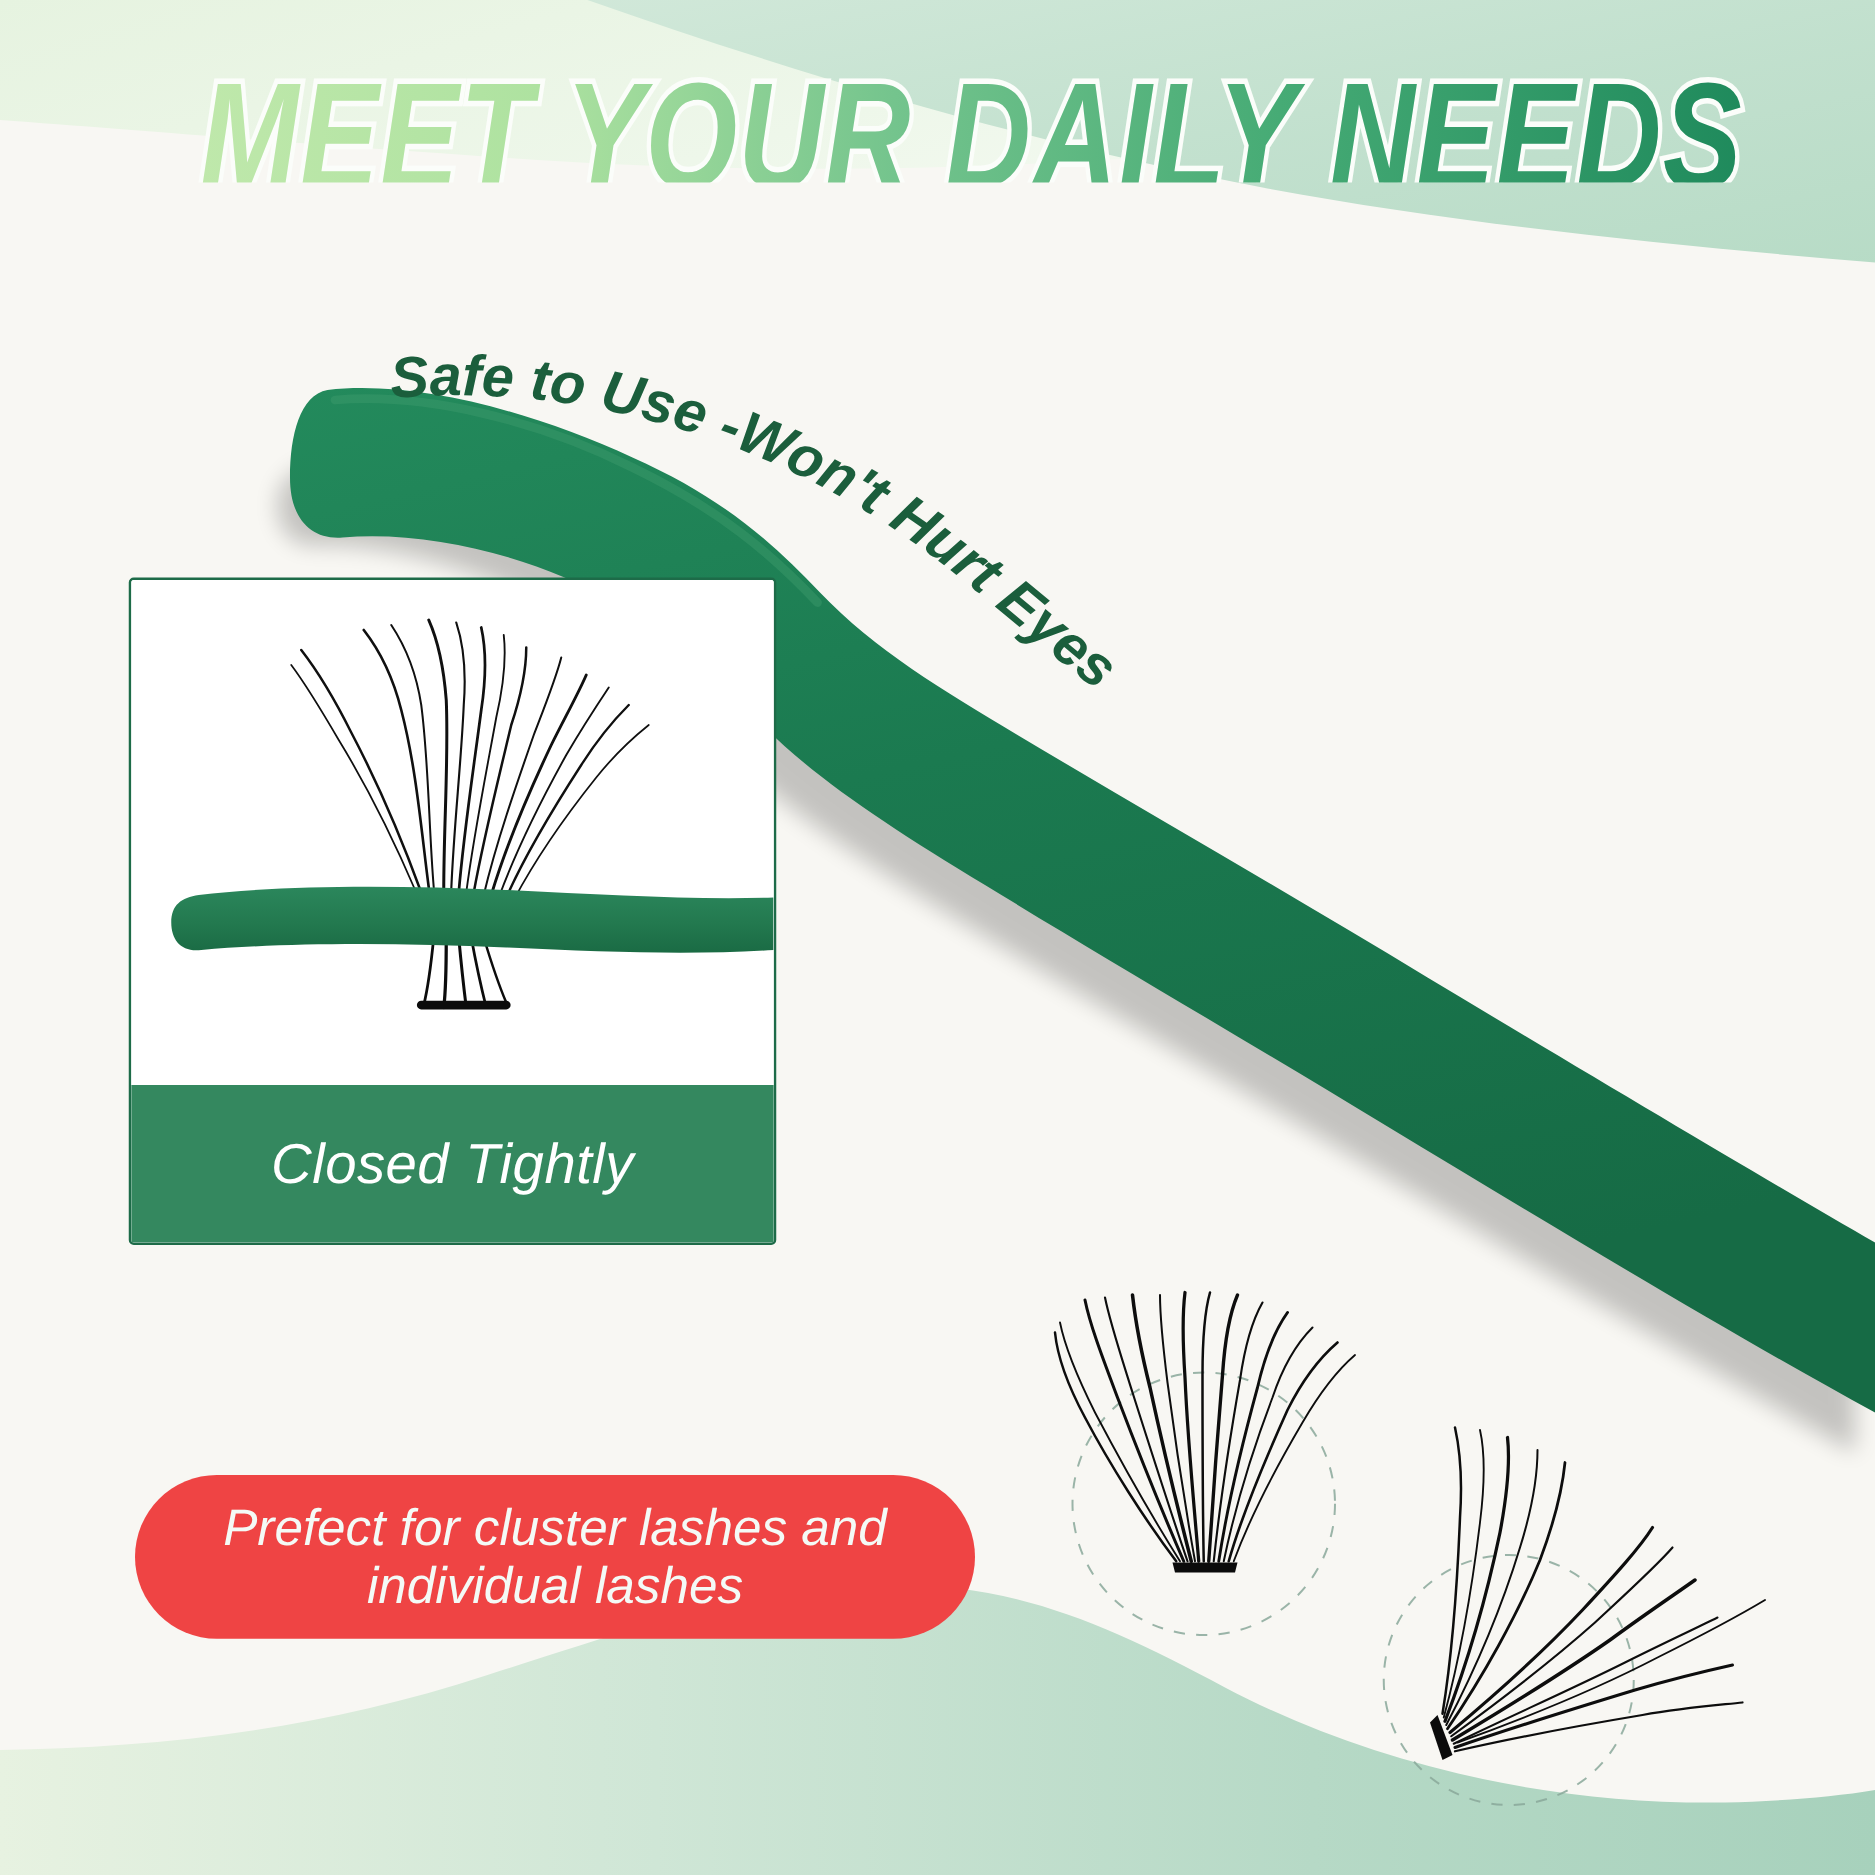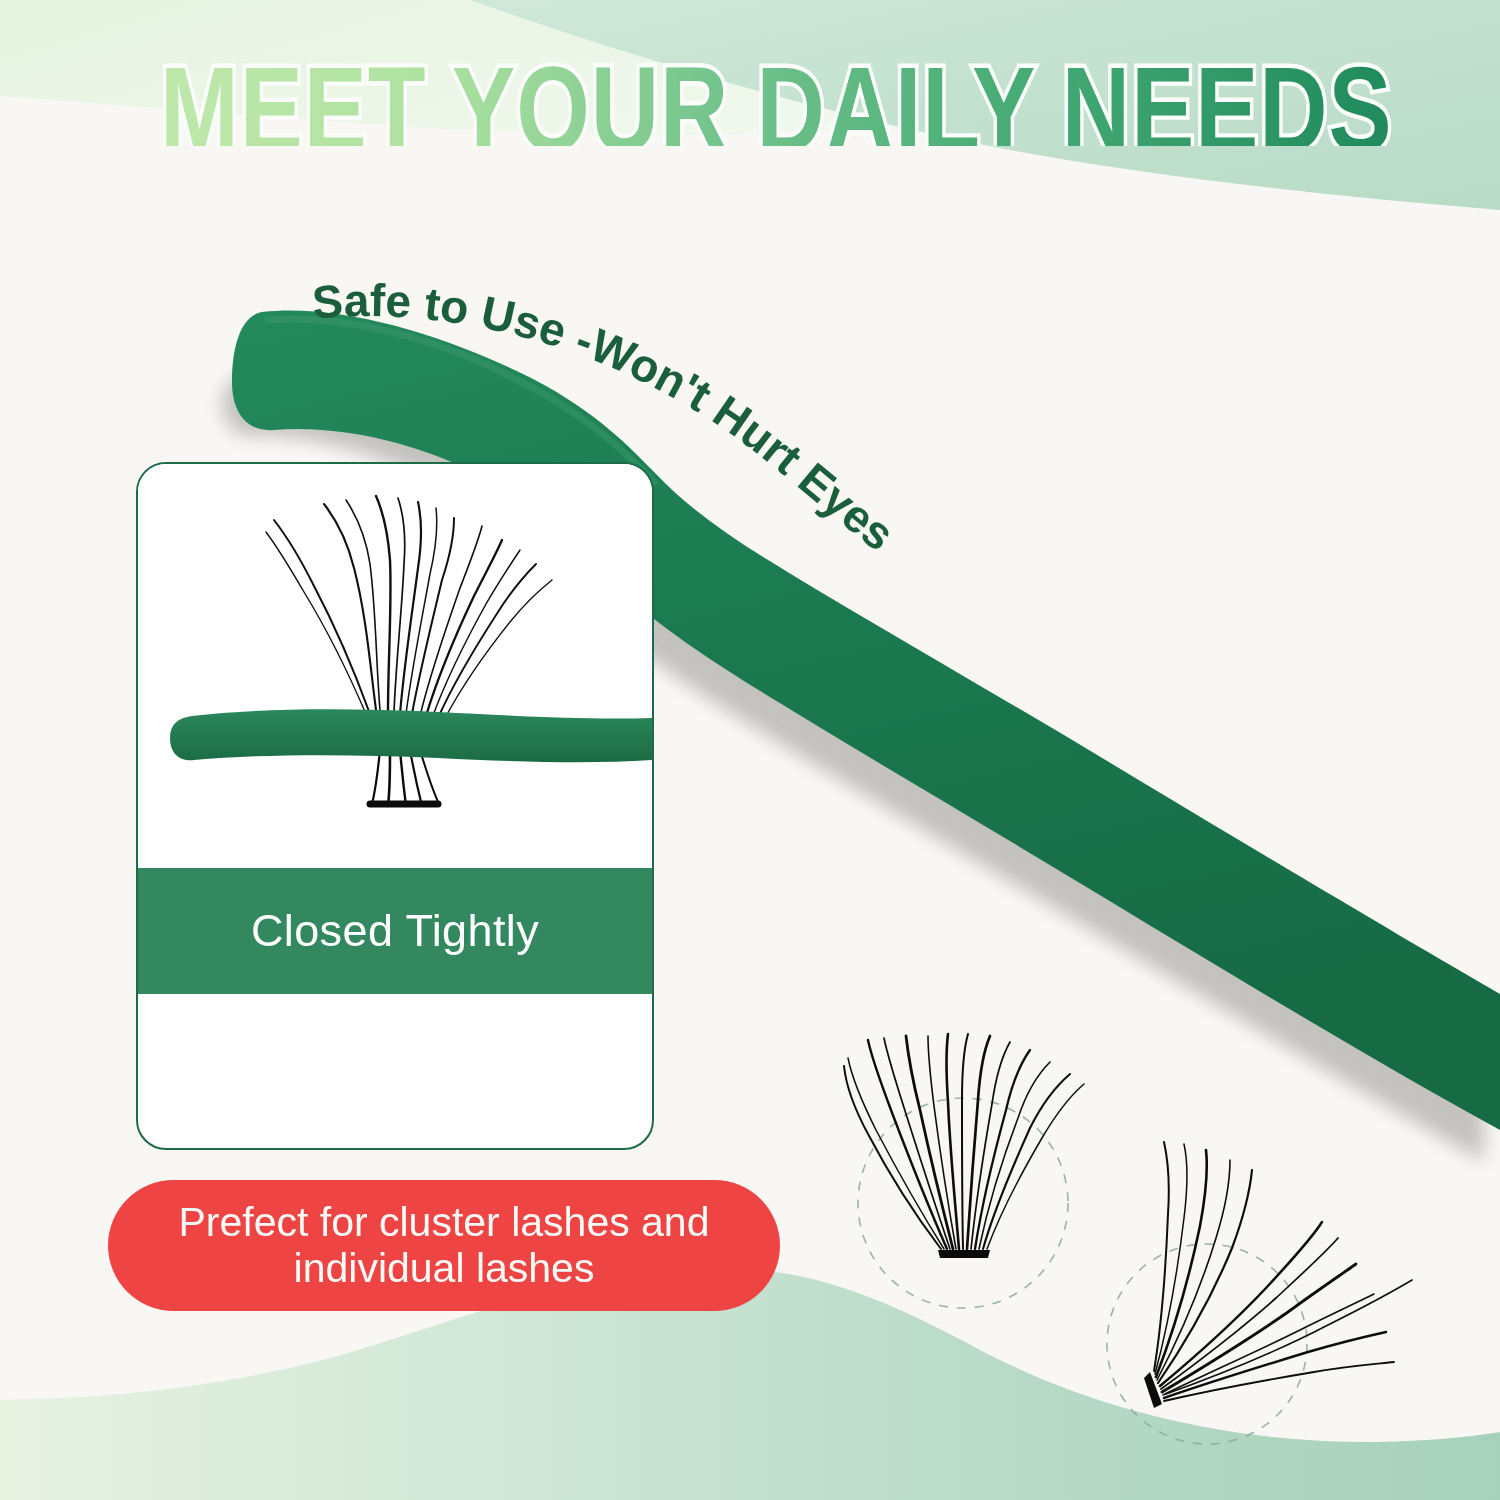--- a/index.html
+++ b/index.html
@@ -7,20 +7,21 @@
     padding: 0;
     background: #ffffff;
   }
   #canvas {
     position: relative;
     width: 1500px;
     height: 1500px;
     overflow: hidden;
     background: #f8f7f3;
     font-family: "Liberation Sans", sans-serif;
+    font-style: italic;
   }
   .layer {
     position: absolute;
     left: 0;
     top: 0;
     width: 1500px;
     height: 1500px;
   }
 
   
@@ -44,28 +45,27 @@
     z-index: 9;
     pointer-events: none;
   }
 
   
   #inset-card {
     position: absolute;
     left: 103px;
     top: 462px;
     width: 518px;
-    height: 688px;
+    height: 534px;
     border: 2px solid #1d6b48;
-    border-radius: 30px;
+    border-radius: 4px;
     background: #ffffff;
     overflow: hidden;
     z-index: 12;
     box-sizing: border-box;
-    margin-left: 33px;
   }
   #inset-photo {
     position: absolute;
     left: 0;
     top: 0;
     width: 514px;
     height: 404px;
     background: #ffffff;
     overflow: hidden;
   }

